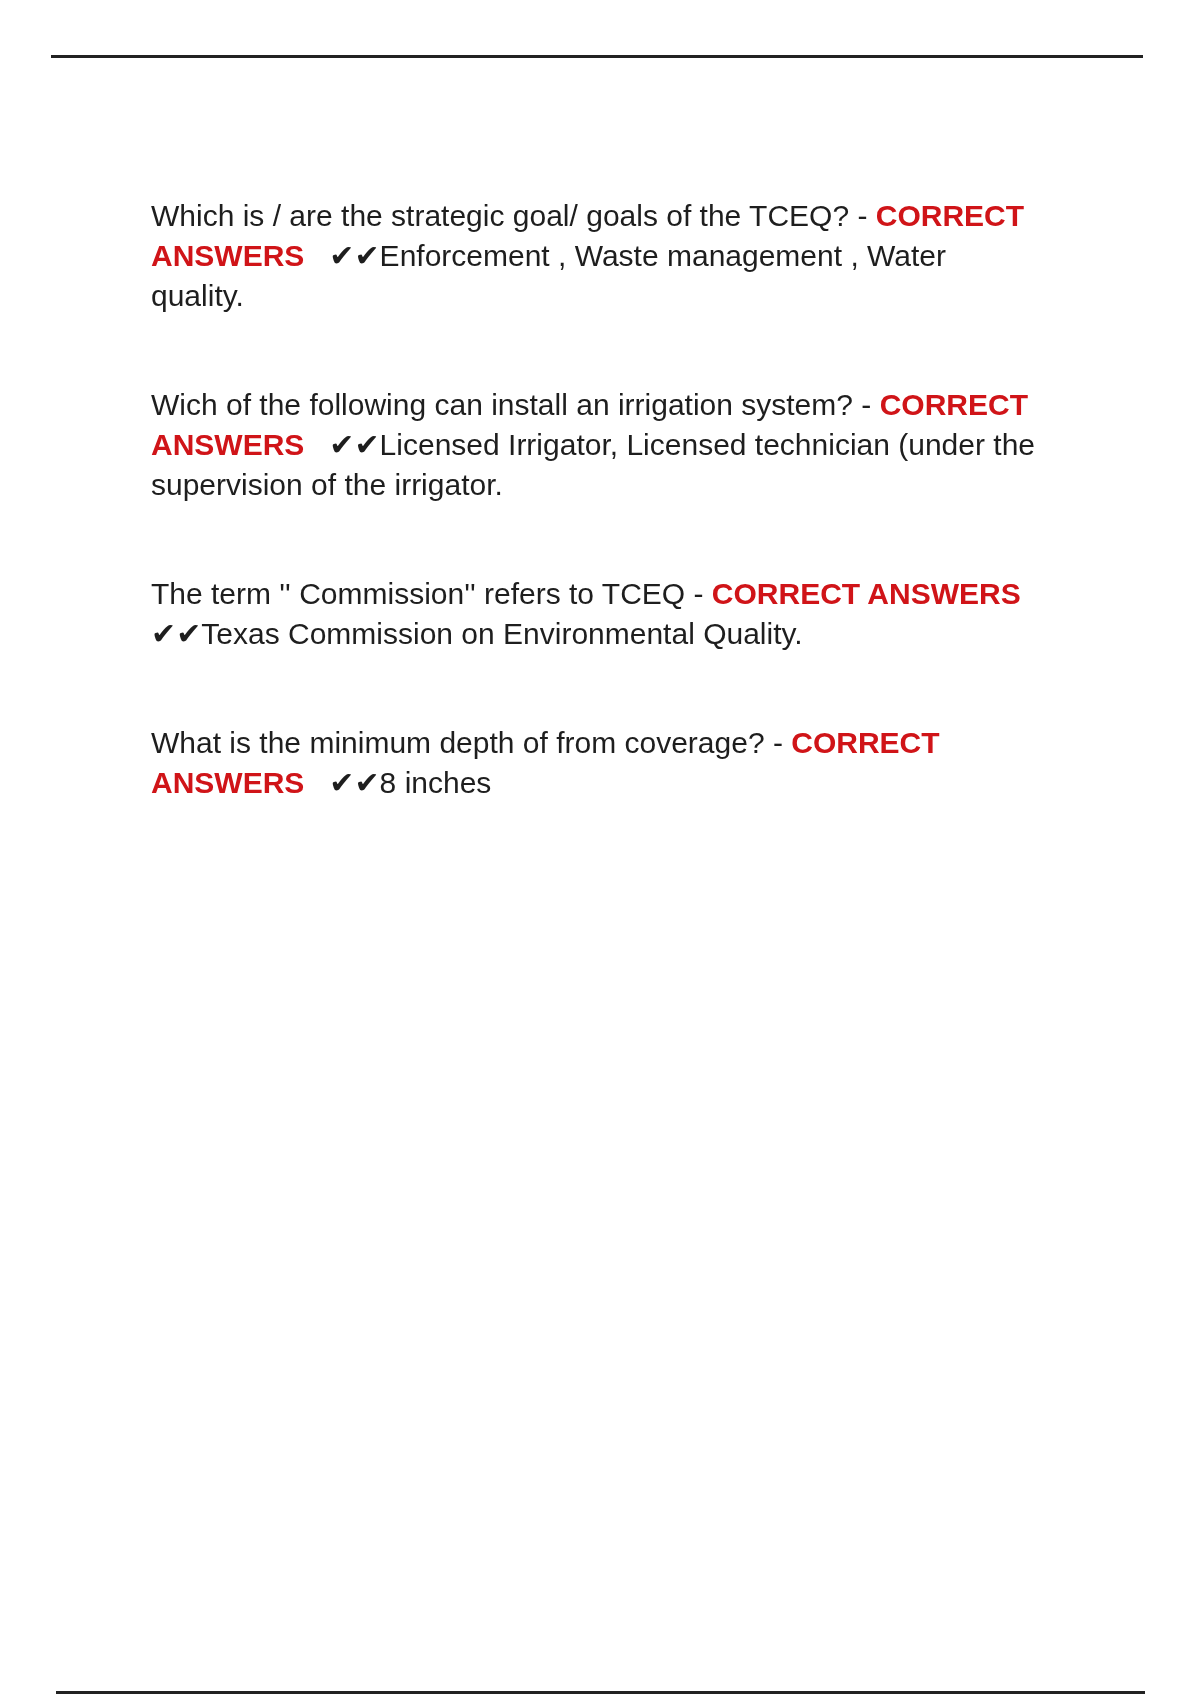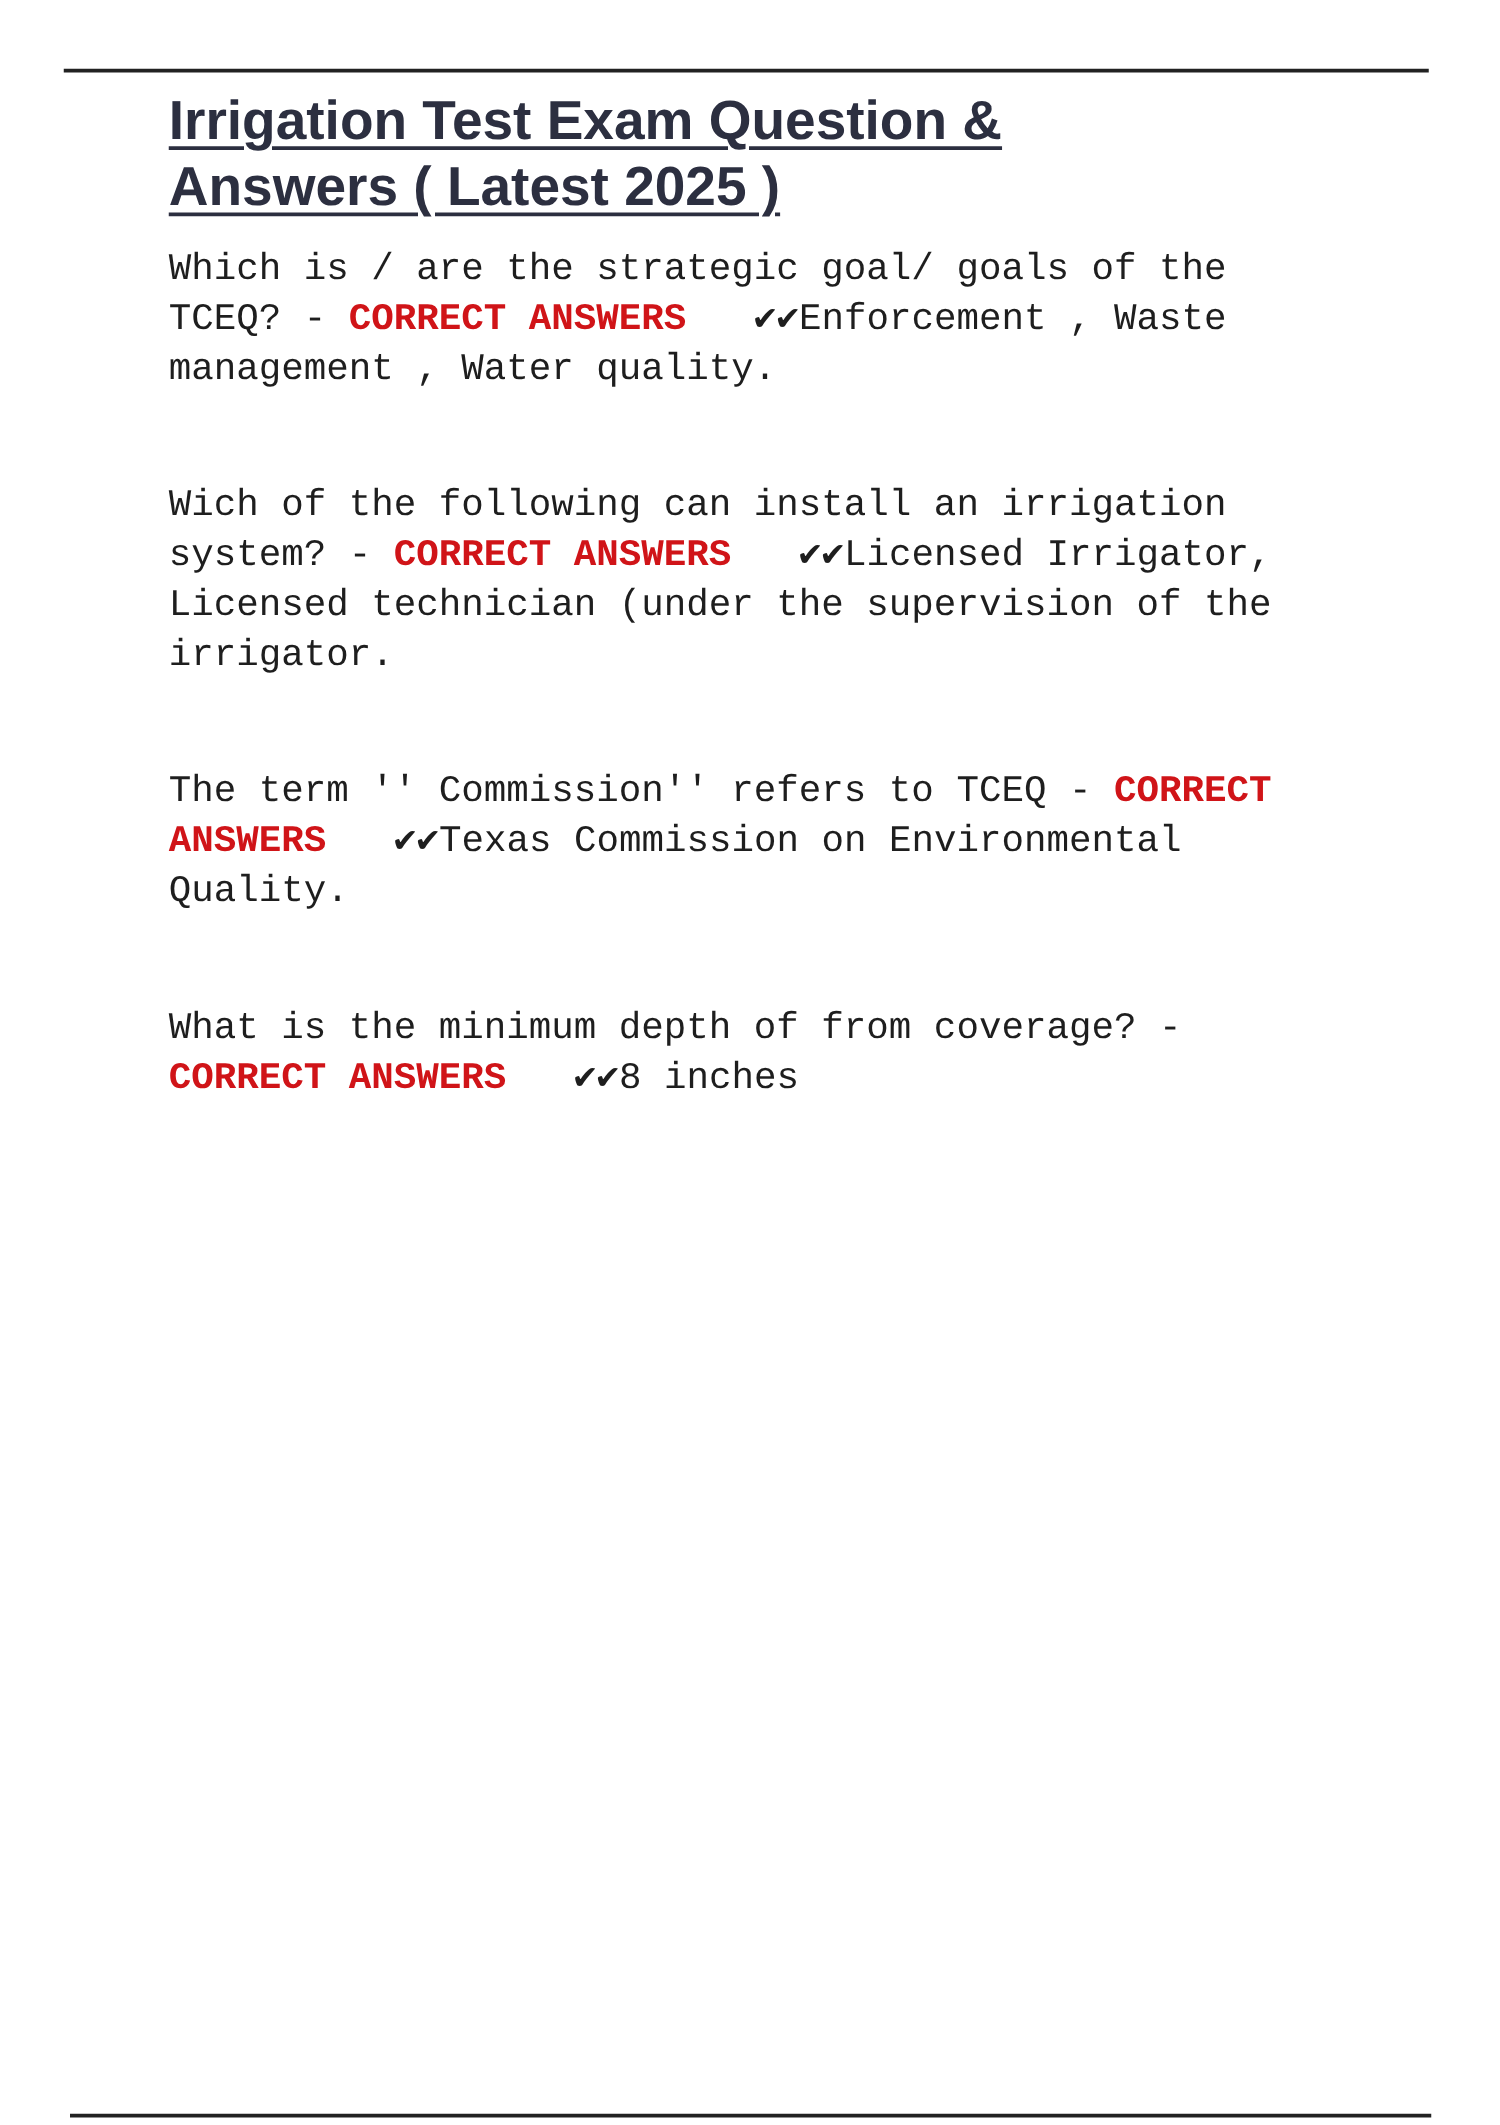--- a/index.html
+++ b/index.html
@@ -43,35 +43,34 @@
   }
   .content {
     position: absolute;
     top: 196px;
     left: 135px;
     width: 905px;
     font-size: 30px;
     line-height: 40px;
     color: var(--body-color);
   }
-  .qa { margin: 0 0 69px 0; font-family: Liberation Mono, monospace; }
+  .qa { margin: 0 0 69px 16px; }
   .qa .q, .qa .a { white-space: pre-wrap; color: var(--body-color); }
   .qa .marker {
     white-space: pre-wrap;
     color: var(--marker-red);
     font-weight: 700;
   }
 </style>
 </head>
 <body>
 
 <div class="page">
   <div class="rule rule-top"></div>
 
-  <h1 class="title">Irrigation Test Exam Question &amp; Answers ( Latest 2025 )</h1>
 
   <div class="content">
     <p class="qa"><span class="q">Which is / are the strategic goal/ goals of the TCEQ? - </span><span class="marker">CORRECT ANSWERS</span><span class="a">   ✔✔Enforcement , Waste management , Water quality.</span></p>
 
 
     <p class="qa"><span class="q">Wich of the following can install an irrigation system? - </span><span class="marker">CORRECT ANSWERS</span><span class="a">   ✔✔Licensed Irrigator, Licensed technician (under the supervision of the irrigator.</span></p>
 
 
     <p class="qa"><span class="q">The term '' Commission'' refers to TCEQ - </span><span class="marker">CORRECT ANSWERS</span><span class="a">   ✔✔Texas Commission on Environmental Quality.</span></p>
 

